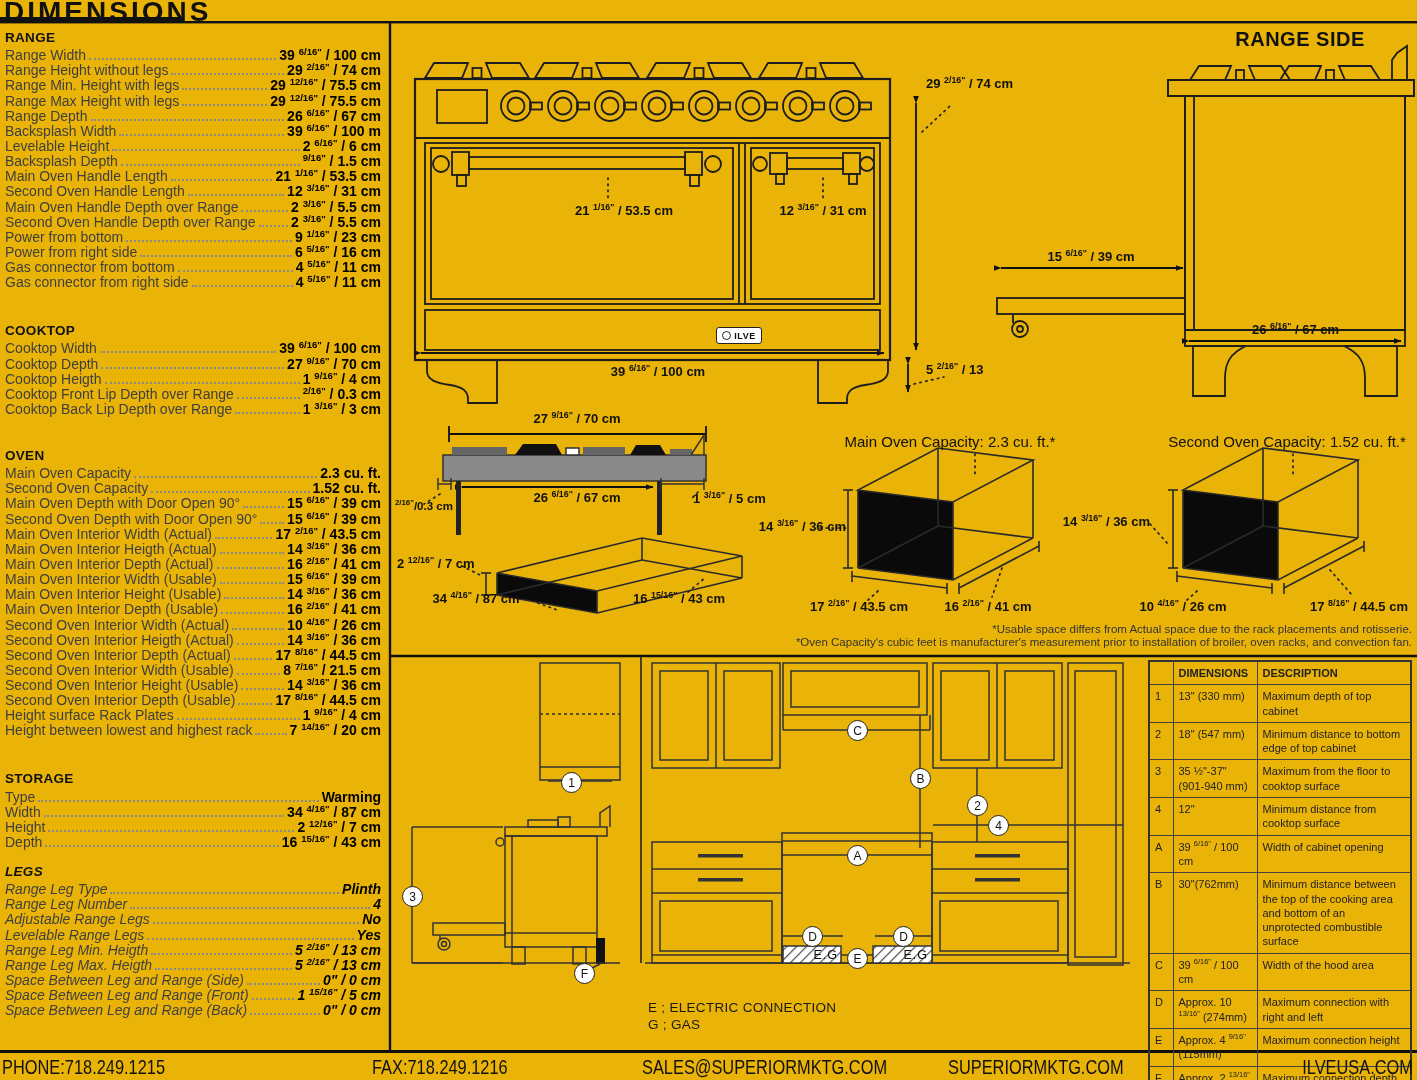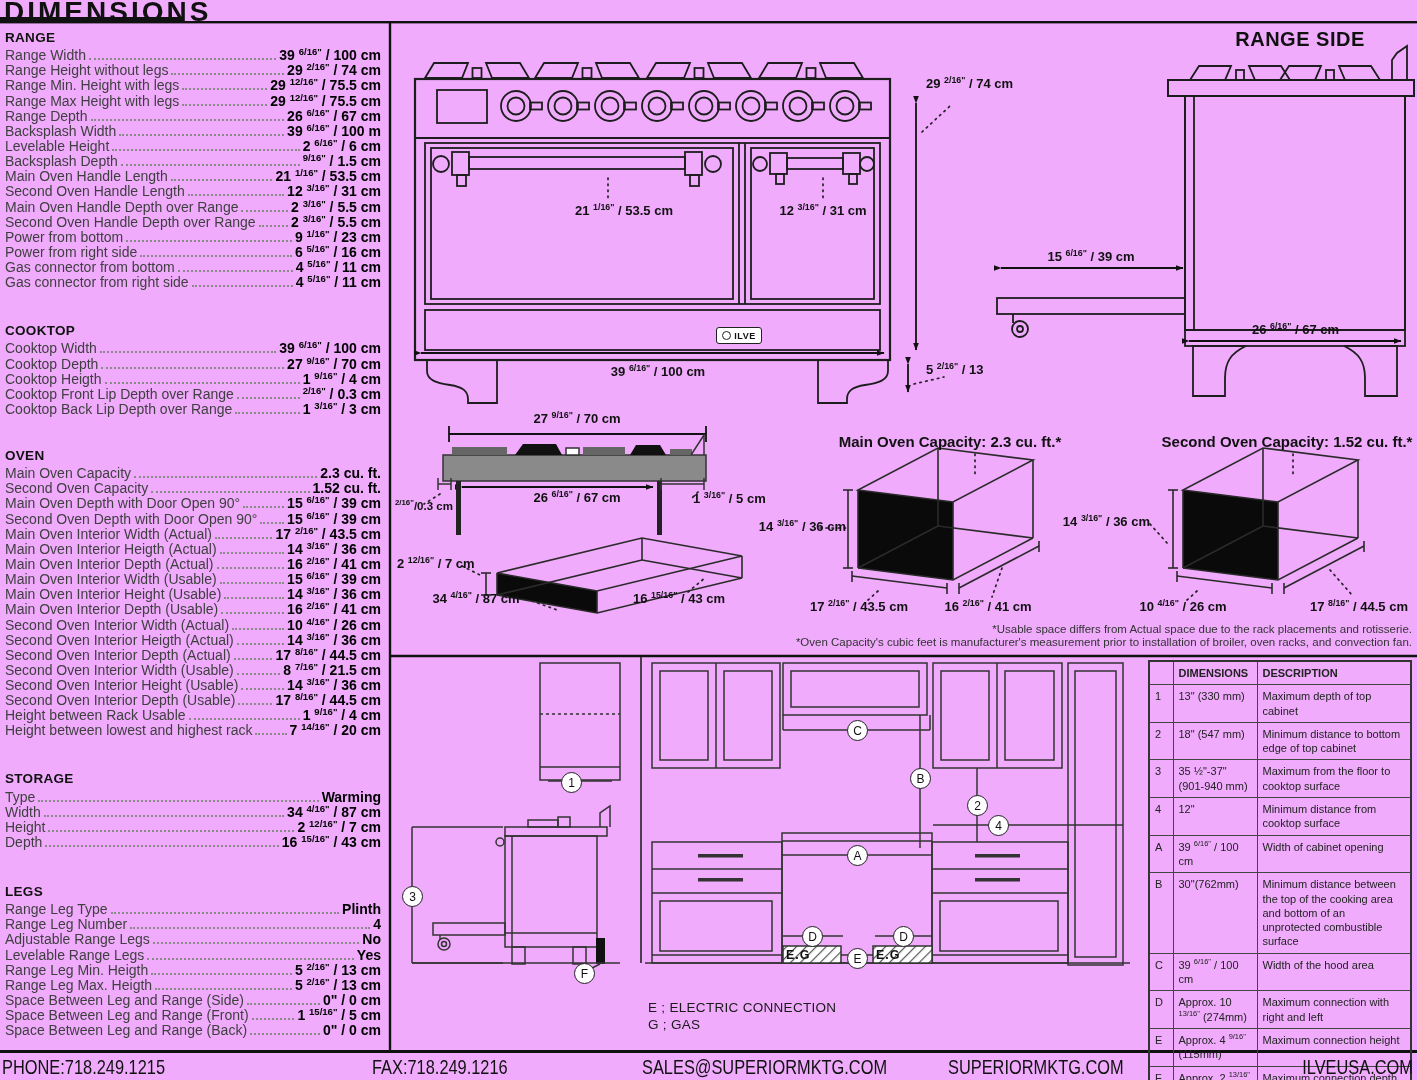--- a/index.html
+++ b/index.html
@@ -1,39 +1,39 @@
 <!DOCTYPE html>
 <html><head>
 <meta charset="utf-8">
 <style>
   html,body{margin:0;padding:0;background:#fff;}
-  .page{position:relative;width:1417px;height:1080px;background:#f0abfc;overflow:hidden;
+  .page{position:relative;width:1417px;height:1080px;background:#eab308;overflow:hidden;
         font-family:"Liberation Sans",sans-serif;color:#111;}
   .page-title{position:absolute;left:4px;top:-4px;font-size:28px;font-weight:bold;letter-spacing:3px;}
   .art{position:absolute;left:0;top:0;}
   
   .specs{position:absolute;left:5px;top:30px;width:376px;}
   .spec-heading{font-size:13.5px;font-weight:bold;letter-spacing:.3px;margin-bottom:3px;}
   .spec-section{margin:0;}
-  .mt-cooktop{margin-top:33px;} .mt-oven{margin-top:31px;} .mt-storage{margin-top:33px;} .mt-legs{margin-top:34px;}
+  .mt-cooktop{margin-top:33px;} .mt-oven{margin-top:31px;} .mt-storage{margin-top:33px;} .mt-legs{margin-top:14px;font-style:italic;}
   .spec-row{display:flex;align-items:flex-end;height:15.15px;font-size:14px;}
   .spec-label{color:#3f3f3f;white-space:nowrap;}
   .spec-leader{flex:1;border-bottom:2px dotted #8a8a8a;margin:0 3px 3px;min-width:8px;}
   .spec-value{font-weight:bold;color:#000;white-space:nowrap;}
   sup{font-size:.68em;line-height:0;vertical-align:5px;}
   
   .drawing-title{position:absolute;font-size:20px;font-weight:bold;letter-spacing:.5px;text-align:center;white-space:nowrap;}
-  .cap-title{position:absolute;font-size:15px;font-weight:bold;text-align:center;white-space:nowrap;}
+  .cap-title{position:absolute;font-size:15px;font-weight:normal;text-align:center;white-space:nowrap;}
   .dim{position:absolute;font-size:13px;font-weight:bold;color:#111;white-space:nowrap;}
   .dim.ctr{text-align:center;} .dim.rt{text-align:right;} .dim.small{font-size:11.5px;}
   .fn{position:absolute;font-size:11.5px;color:#333;text-align:right;white-space:nowrap;}
   .note{position:absolute;font-size:13.5px;color:#1a1a1a;letter-spacing:.3px;white-space:nowrap;}
   .circ{position:absolute;width:19px;height:19px;border:1.6px solid #222;border-radius:50%;background:#fff;
         font-size:12px;display:flex;align-items:center;justify-content:center;z-index:3;}
-  .eg{position:absolute;font-size:12.5px;font-weight:bold;color:#111;text-align:left;z-index:2;letter-spacing:1px;}
+  .eg{position:absolute;font-size:12.5px;font-weight:normal;color:#111;text-align:right;z-index:2;letter-spacing:1px;}
   .badge{position:absolute;left:716px;top:327px;width:46px;height:17px;border:1.8px solid #222;border-radius:3px;
          display:flex;align-items:center;justify-content:center;gap:3px;font-size:9px;font-weight:bold;
          letter-spacing:.5px;box-sizing:border-box;background:#fff;z-index:2;}
   .badge-icon{width:7px;height:7px;border:1.6px solid #222;border-radius:50%;}
   
   .dim-table{position:absolute;left:1148px;top:660px;width:264px;border-collapse:collapse;font-size:11px;color:#222;
              border:2px solid #333;table-layout:fixed;}
   .dim-table th,.dim-table td{border:1.3px solid #444;padding:4px 5px;vertical-align:top;text-align:left;line-height:1.3;}
   .dim-table th{font-weight:bold;}
   .col-key{width:24px;} .col-dim{width:84px;}
@@ -526,21 +526,21 @@
             <span class="spec-label">Second Oven Interior Height (Usable)</span>
             <span class="spec-leader"></span>
             <span class="spec-value">14 <sup>3/16"</sup> / 36 cm</span>
           </div>
           <div class="spec-row">
             <span class="spec-label">Second Oven Interior Depth (Usable)</span>
             <span class="spec-leader"></span>
             <span class="spec-value">17 <sup>8/16"</sup> / 44.5 cm</span>
           </div>
           <div class="spec-row">
-            <span class="spec-label">Height between Rack Usable</span>
+            <span class="spec-label">Height surface Rack Plates</span>
             <span class="spec-leader"></span>
             <span class="spec-value">1 <sup>9/16"</sup> / 4 cm</span>
           </div>
           <div class="spec-row">
             <span class="spec-label">Height between lowest and highest rack</span>
             <span class="spec-leader"></span>
             <span class="spec-value">7 <sup>14/16"</sup> / 20 cm</span>
           </div>
         </div>
     </div>

